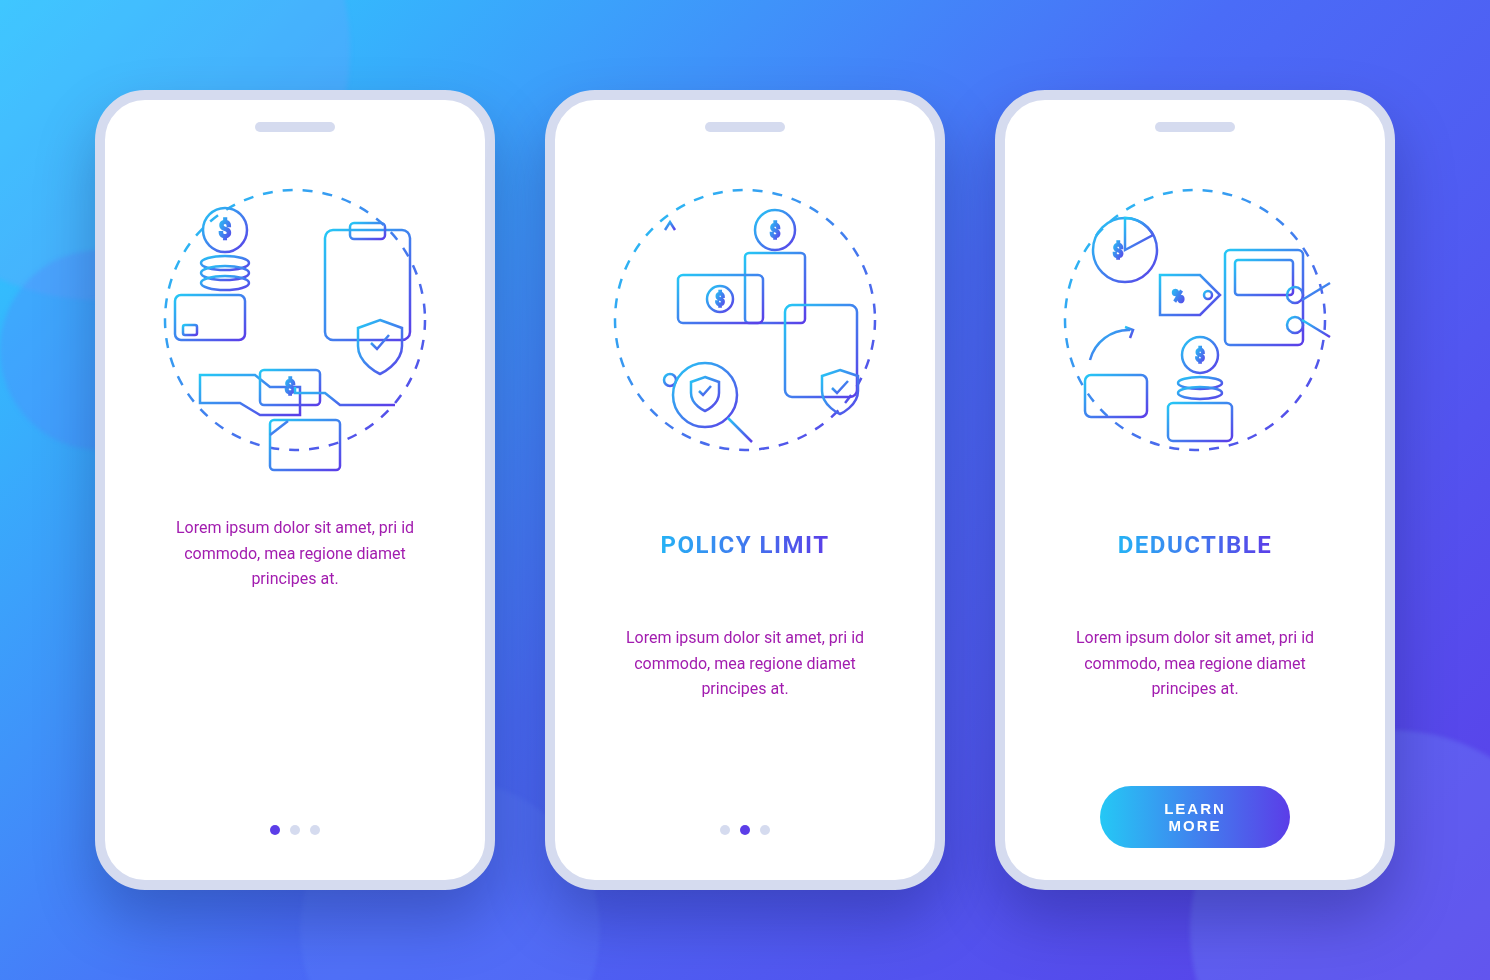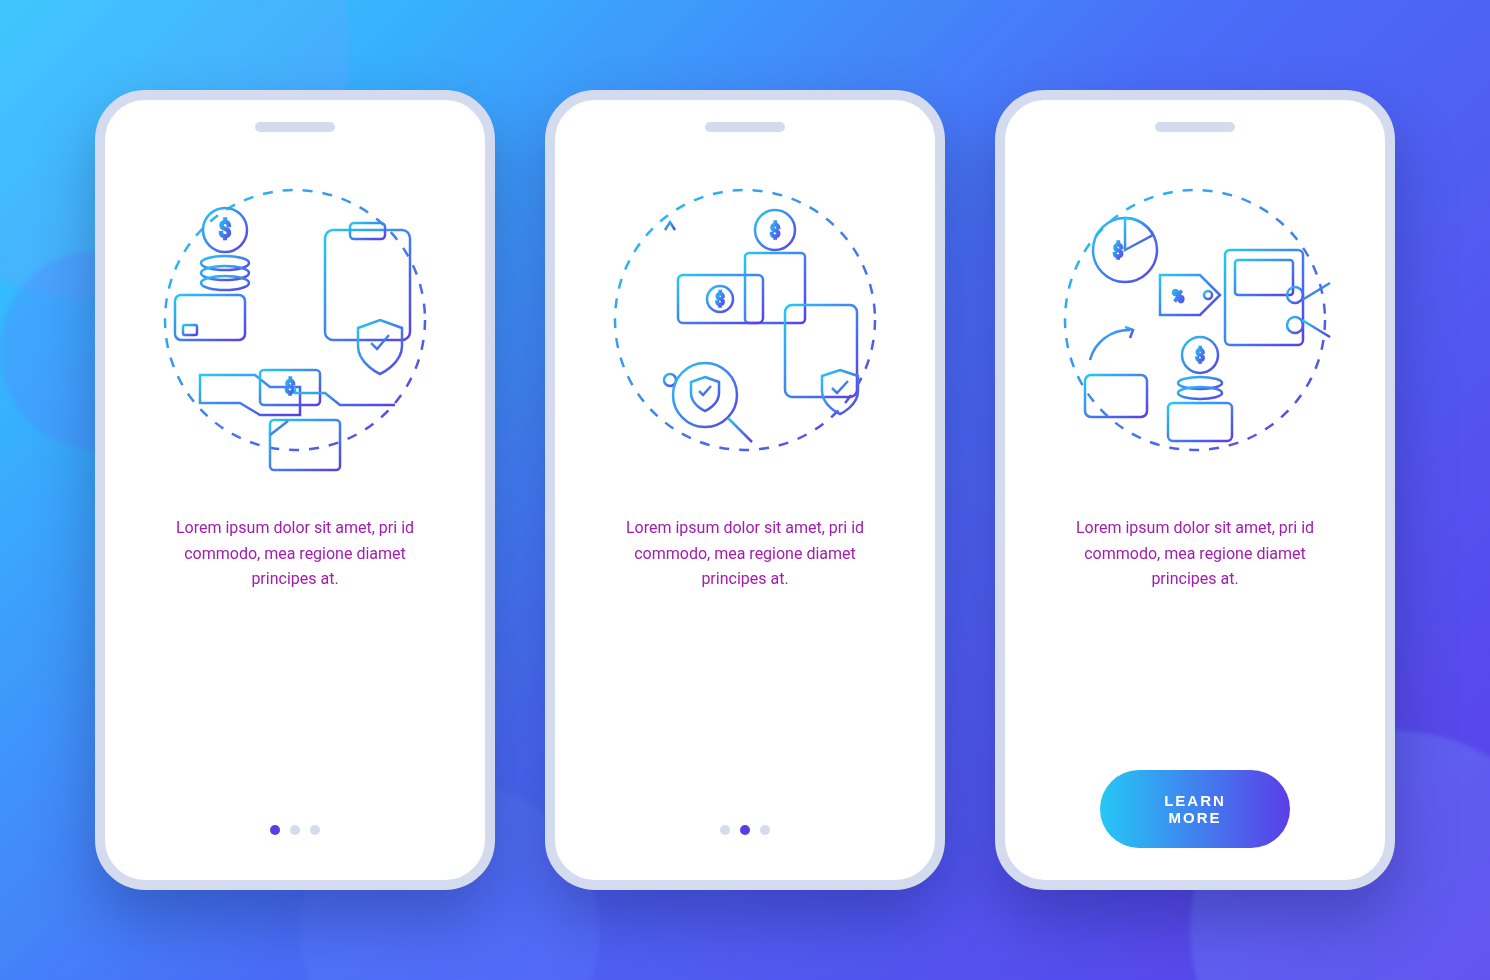--- a/index.html
+++ b/index.html
@@ -94,21 +94,21 @@
     height: 10px;
     border-radius: 50%;
     background: #d5dbef;
   }
   .dot.active { background: #5b3de8; }
   .cta {
     position: absolute;
     bottom: 32px;
     left: 50%;
     transform: translateX(-50%);
-    padding: 22px 50px;
+    padding: 14px 50px;
     border-radius: 999px;
     background: linear-gradient(90deg, #25c8f5, #5b3de8);
     color: #fff;
     font-size: 15px;
     font-weight: 600;
     letter-spacing: 2px;
     border: none;
     cursor: pointer;
   }
   svg { overflow: visible; }
@@ -207,20 +207,21 @@
           <path d="M240 195 l18 6 v15 c0 15 -18 23 -18 23 s-18-8-18-23 v-15 z"></path>
             <path d="M232 213 l5 5 l11 -12"></path>
 
           <circle cx="105" cy="220" r="32"></circle>
             <line x1="128" y1="243" x2="152" y2="267"></line>
           <path d="M105 202 l14 5 v11 c0 12 -14 18 -14 18 s-14-6-14-18 v-11 z"></path>
             <path d="M99 216 l4 4 l8 -9"></path>
         </g>
       </svg>
     </div>
+    <div class="title">POLICY LIMIT</div>
     <div class="desc">Lorem ipsum dolor sit amet, pri id commodo, mea regione diamet principes at.</div>
     <div class="dots">
       <span class="dot"></span>
       <span class="dot active"></span>
       <span class="dot"></span>
     </div>
   </div>
 
   <div class="phone">
     <div class="notch"></div>
@@ -257,17 +258,18 @@
             <line x1="35" y1="212" x2="97" y2="212"></line>
           <circle cx="150" cy="180" r="18"></circle>
             <text x="150" y="186" text-anchor="middle" font-size="16" fill="url(#g3)">$</text>
           <ellipse cx="150" cy="208" rx="22" ry="6"></ellipse>
             <ellipse cx="150" cy="218" rx="22" ry="6"></ellipse>
           <rect x="118" y="228" width="64" height="38" rx="5"></rect>
             <line x1="118" y1="240" x2="182" y2="240"></line>
         </g>
       </svg>
     </div>
+    <div class="title">DEDUCTIBLE</div>
     <div class="desc">Lorem ipsum dolor sit amet, pri id commodo, mea regione diamet principes at.</div>
     <button class="cta">LEARN MORE</button>
   </div>
 
 </div>
 
 </body></html>

